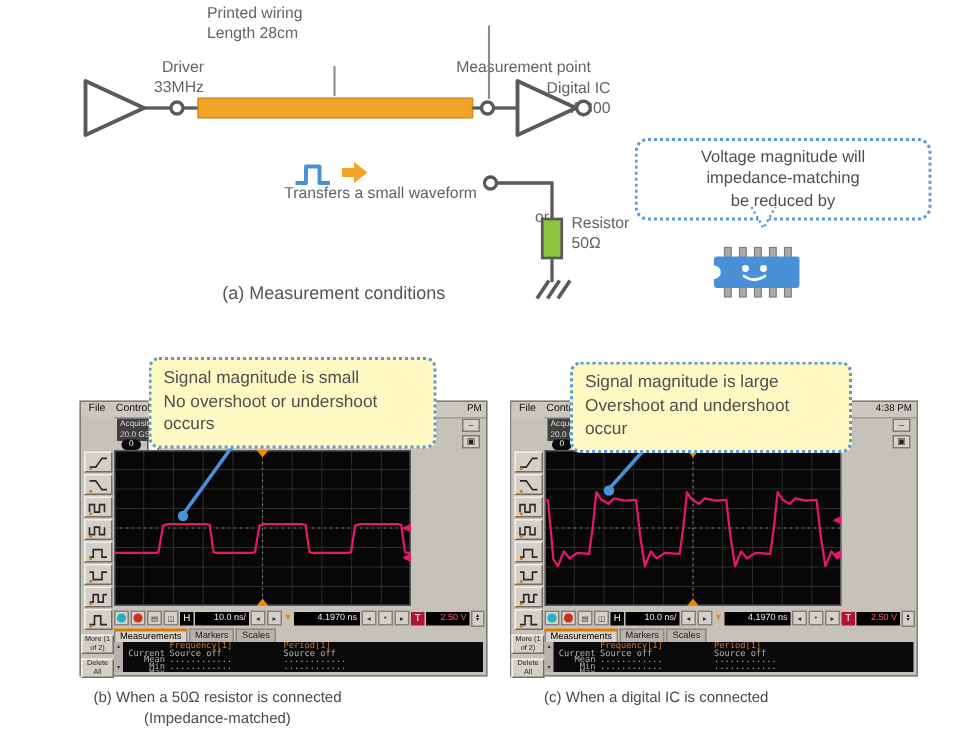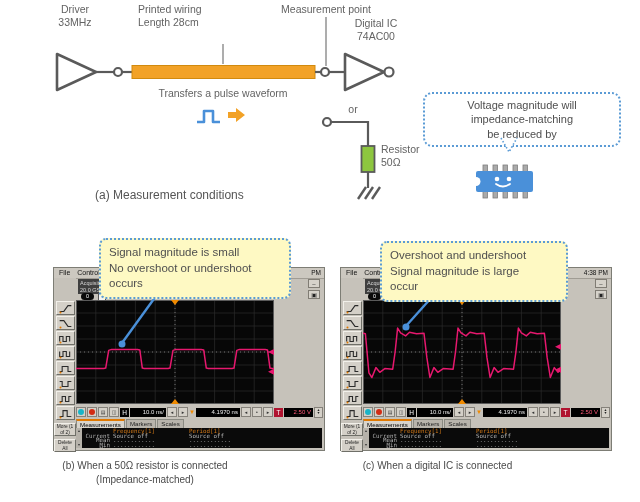--- a/index.html
+++ b/index.html
@@ -1,21 +1,21 @@
 <!DOCTYPE html>
 <html><head>
 <meta charset="utf-8">
 <style>
   html,body{margin:0;padding:0;background:#fff;}
   #stage{position:relative;width:640px;height:502px;background:#fff;overflow:hidden;
          font-family:"Liberation Sans",sans-serif;}
   .abs{position:absolute;}
   .dlabel{position:absolute;font-size:10.5px;color:#636363;line-height:1.25;}
-  .center{text-align:center;}
-  .capA{position:absolute;font-size:12px;color:#555;}
+  .center{text-align:right;margin-top:36px;}
+  .capA{position:absolute;font-size:12px;color:#555;text-align:center;}
   .cap{position:absolute;font-size:10px;color:#4a4a4a;text-align:center;line-height:1.35;}
   
   .callout{position:absolute;background:#fef9c3;border:2px dotted #5b9bd5;border-radius:7px;
            font-size:11.5px;color:#4f4f4f;padding:5px 8px;line-height:1.35;z-index:30;}
   .bubble{position:absolute;background:#fff;border:2px dotted #5b9bd5;border-radius:9px;
           font-size:11px;color:#4f4f4f;padding:4px 6px;line-height:1.3;text-align:center;z-index:30;}
   .ptr{position:absolute;z-index:28;}
   .notch{position:absolute;z-index:31;}
   
   .scope{position:absolute;width:272px;height:184px;background:#c6c2ba;border:1px solid #7d7d75;box-sizing:border-box;}
@@ -126,21 +126,21 @@
   </div>
   <div class="dlabel" style="left:138px;top:3px;width:180px">
     <div>Printed wiring</div>
       <div>Length 28cm</div>
   </div>
   <div class="dlabel center" style="left:258px;top:3px;width:136px">Measurement point</div>
   <div class="dlabel center" style="left:345px;top:17px;width:62px">
     <div>Digital IC</div>
       <div>74AC00</div>
   </div>
-  <div class="dlabel center" style="left:128px;top:87px;width:190px">Transfers a pulse waveform</div>
+  <div class="dlabel center" style="left:128px;top:87px;width:190px">Transfers a small waveform</div>
   <div class="dlabel center" style="left:340px;top:103px;width:26px">or</div>
   <div class="dlabel" style="left:381px;top:143px;width:60px">
     <div>Resistor</div>
       <div>50Ω</div>
   </div>
   <div class="capA" style="left:95px;top:188px;width:255px">(a) Measurement conditions</div>
 
   <div class="bubble" style="left:423px;top:92px;width:182px">
     <div>Voltage magnitude will</div>
       <div>impedance-matching</div>
@@ -153,22 +153,22 @@
   <div class="callout" style="left:99px;top:238px;width:172px">
     <div>Signal magnitude is small</div>
       <div>No overshoot or undershoot</div>
       <div>occurs</div>
   </div>
   <svg class="ptr" style="left:108px;top:292px" width="60" height="60">
     <line x1="48" y1="4" x2="14" y2="51" stroke="#4A90D9" stroke-width="2.4"></line>
     <circle cx="14" cy="52" r="3.5" fill="#4A90D9"></circle>
   </svg>
   <div class="callout" style="left:380px;top:241px;width:168px">
-    <div>Overshoot and undershoot</div>
-      <div>Signal magnitude is large</div>
+    <div>Signal magnitude is large</div>
+      <div>Overshoot and undershoot</div>
       <div>occur</div>
   </div>
   <svg class="ptr" style="left:395px;top:294px" width="50" height="42">
     <line x1="37" y1="3" x2="11" y2="32" stroke="#4A90D9" stroke-width="2.4"></line>
     <circle cx="11" cy="33" r="3.5" fill="#4A90D9"></circle>
   </svg>
 
   <div class="scope" style="left:53px;top:267px">
     <div class="menubar">
       <span class="menuitem">File</span>

